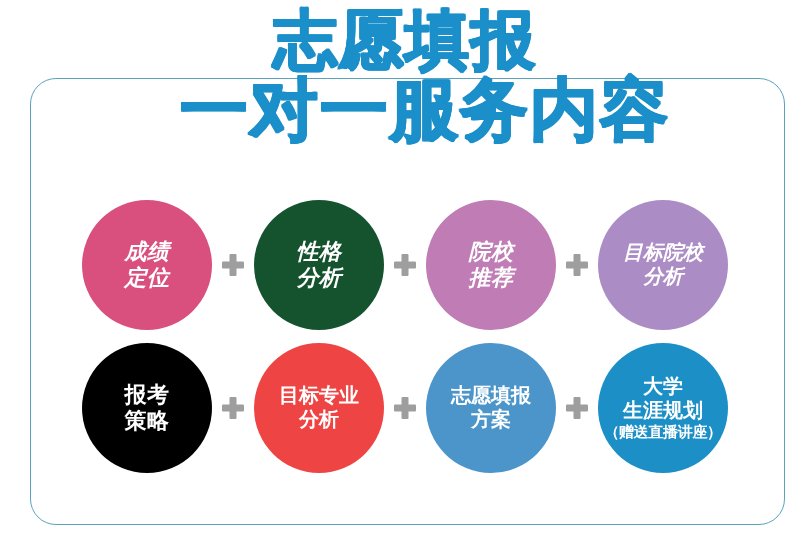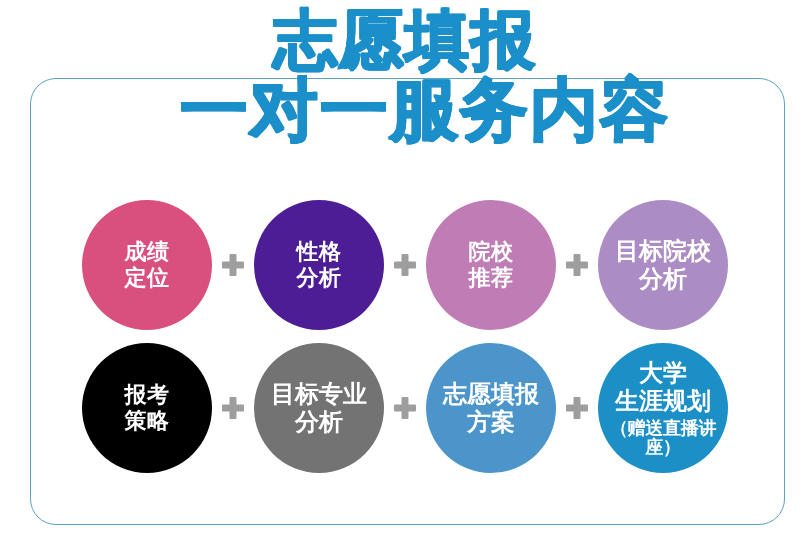--- a/index.html
+++ b/index.html
@@ -63,21 +63,21 @@
   
   .row {
     position: absolute;
     left: 0;
     width: 810px;
     display: flex;
     align-items: center;
     justify-content: center;
     z-index: 4;
   }
-  #row-1 { top: 197px; height: 136px; }
+  #row-1 { top: 197px; height: 136px; font-style: italic; }
   #row-2 { top: 340px; height: 136px; }
 
   .node {
     width: 130px;
     height: 130px;
     border-radius: 50%;
     display: flex;
     flex-direction: column;
     align-items: center;
     justify-content: center;
@@ -86,23 +86,23 @@
     flex: 0 0 auto;
   }
   .node .label {
     font-size: 22px;
     font-weight: 700;
     line-height: 1.18;
     letter-spacing: 0.5px;
     font-family: "DejaVu Sans", "Liberation Sans", sans-serif;
     white-space: pre-line;
   }
-  .node.wide .label { font-size: 24px; letter-spacing: 0; }
+  .node.wide .label { font-size: 20px; letter-spacing: 0; }
   .node .sublabel {
-    font-size: 18px;
+    font-size: 15px;
     font-weight: 700;
     line-height: 1.1;
     margin-top: 2px;
     letter-spacing: -0.3px;
     font-family: "DejaVu Sans", "Liberation Sans", sans-serif;
   }
 
   .plus {
     flex: 0 0 auto;
     width: 40px;
@@ -138,21 +138,21 @@
     <div class="title-line" id="title-line-1" style="color: rgb(27, 143, 201);">志愿填报</div>
     <div class="title-line" id="title-line-2" style="color: rgb(27, 143, 201);">一对一服务内容</div>
   </div>
 
   <div class="row" id="row-1">
     <div class="node" style="background: rgb(217, 79, 125);">
       <div class="label">成绩
 定位</div>
     </div>
     <div class="plus" style="--plus-color: #9e9e9e;"></div>
-    <div class="node" style="background: #4c1d95;">
+    <div class="node" style="background: #14532d;">
       <div class="label">性格
 分析</div>
     </div>
     <div class="plus" style="--plus-color: #9e9e9e;"></div>
     <div class="node" style="background: rgb(191, 124, 181); text-align: right;">
       <div class="label">院校
 推荐</div>
     </div>
     <div class="plus" style="--plus-color: #9e9e9e;"></div>
     <div class="node wide" style="background: rgb(171, 140, 196);">
@@ -160,21 +160,21 @@
 分析</div>
     </div>
   </div>
 
   <div class="row" id="row-2">
     <div class="node" style="background: #000000;">
       <div class="label">报考
 策略</div>
     </div>
     <div class="plus" style="--plus-color: #9e9e9e;"></div>
-    <div class="node wide" style="background: #737373; align-items: center;">
+    <div class="node wide" style="background: #ef4444; align-items: center;">
       <div class="label">目标专业
 分析</div>
     </div>
     <div class="plus" style="--plus-color: #9e9e9e;"></div>
     <div class="node wide" style="background: rgb(75, 149, 202);">
       <div class="label">志愿填报
 方案</div>
     </div>
     <div class="plus" style="--plus-color: #9e9e9e;"></div>
     <div class="node wide" style="background: rgb(27, 143, 198); align-items: center;">

